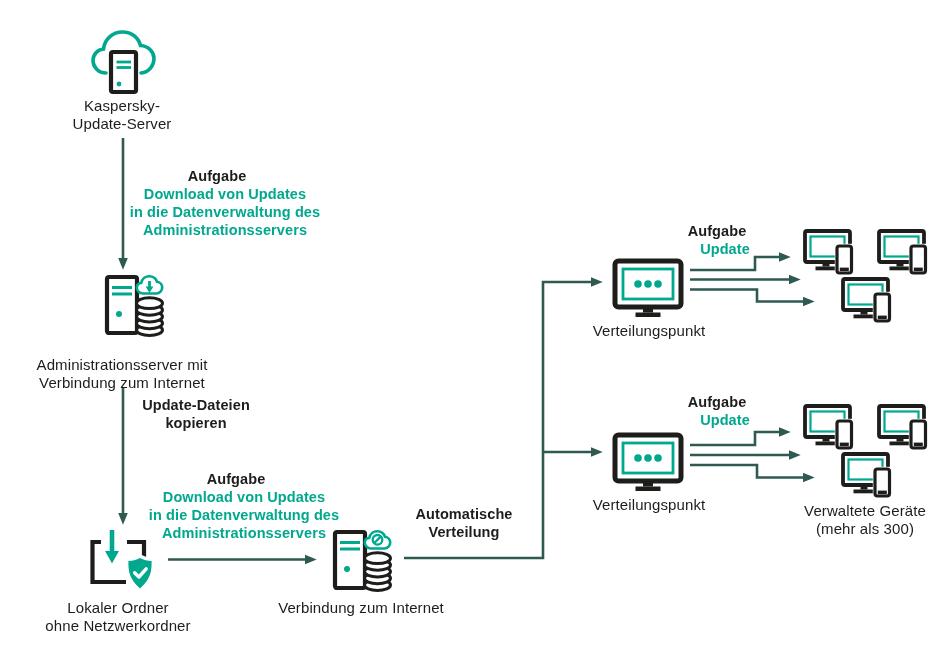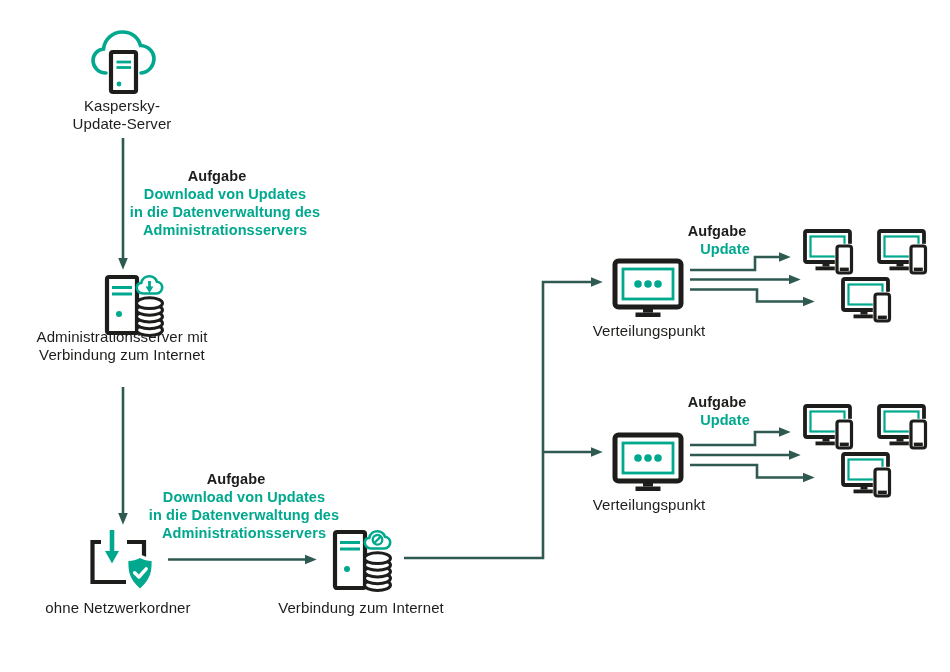--- a/index.html
+++ b/index.html
@@ -161,57 +161,70 @@
     </svg>
   <svg class="icon" style="left:841px;top:452px" width="54" height="47">
       <use href="#sym-device"></use>
     </svg>
 
   <div class="lbl" style="left:122px;top:97px">
     <div>Kaspersky-</div>
     <div>Update-Server</div>
   </div>
 
-  <div class="lbl" style="left:122px;top:328px">
+  <div class="lbl" style="left:122px;top:356px">
     <div>Administrationsserver mit</div>
     <div>Verbindung zum Internet</div>
   </div>
 
   <div class="lbl" style="left:118px;top:599px">
+    <div>Lokaler Ordner</div>
     <div>ohne Netzwerkordner</div>
   </div>
 
   <div class="lbl" style="left:361px;top:599px">
     <div>Verbindung zum Internet</div>
   </div>
 
   <div class="lbl" style="left:649px;top:322px">
     <div>Verteilungspunkt</div>
   </div>
 
   <div class="lbl" style="left:649px;top:496px">
     <div>Verteilungspunkt</div>
   </div>
 
+  <div class="lbl" style="left:865px;top:502px">
+    <div>Verwaltete Geräte</div>
+    <div>(mehr als 300)</div>
+  </div>
 
   <div class="lbl edge" style="left:217px;top:167px">
     <div>Aufgabe</div>
     <div class="teal">Download von Updates</div>
     <div class="teal">in die Datenverwaltung des</div>
     <div class="teal">Administrationsservers</div>
   </div>
 
+  <div class="lbl edge" style="left:196px;top:396px">
+    <div>Update-Dateien</div>
+    <div>kopieren</div>
+  </div>
 
   <div class="lbl edge" style="left:236px;top:470px">
     <div>Aufgabe</div>
     <div class="teal">Download von Updates</div>
     <div class="teal">in die Datenverwaltung des</div>
     <div class="teal">Administrationsservers</div>
   </div>
 
+  <div class="lbl edge" style="left:464px;top:505px">
+    <div>Automatische</div>
+    <div>Verteilung</div>
+  </div>
 
   <div class="lbl edge" style="left:717px;top:222px">
     <div>Aufgabe</div>
     <div class="teal">Update</div>
   </div>
 
   <div class="lbl edge" style="left:717px;top:393px">
     <div>Aufgabe</div>
     <div class="teal">Update</div>
   </div>

